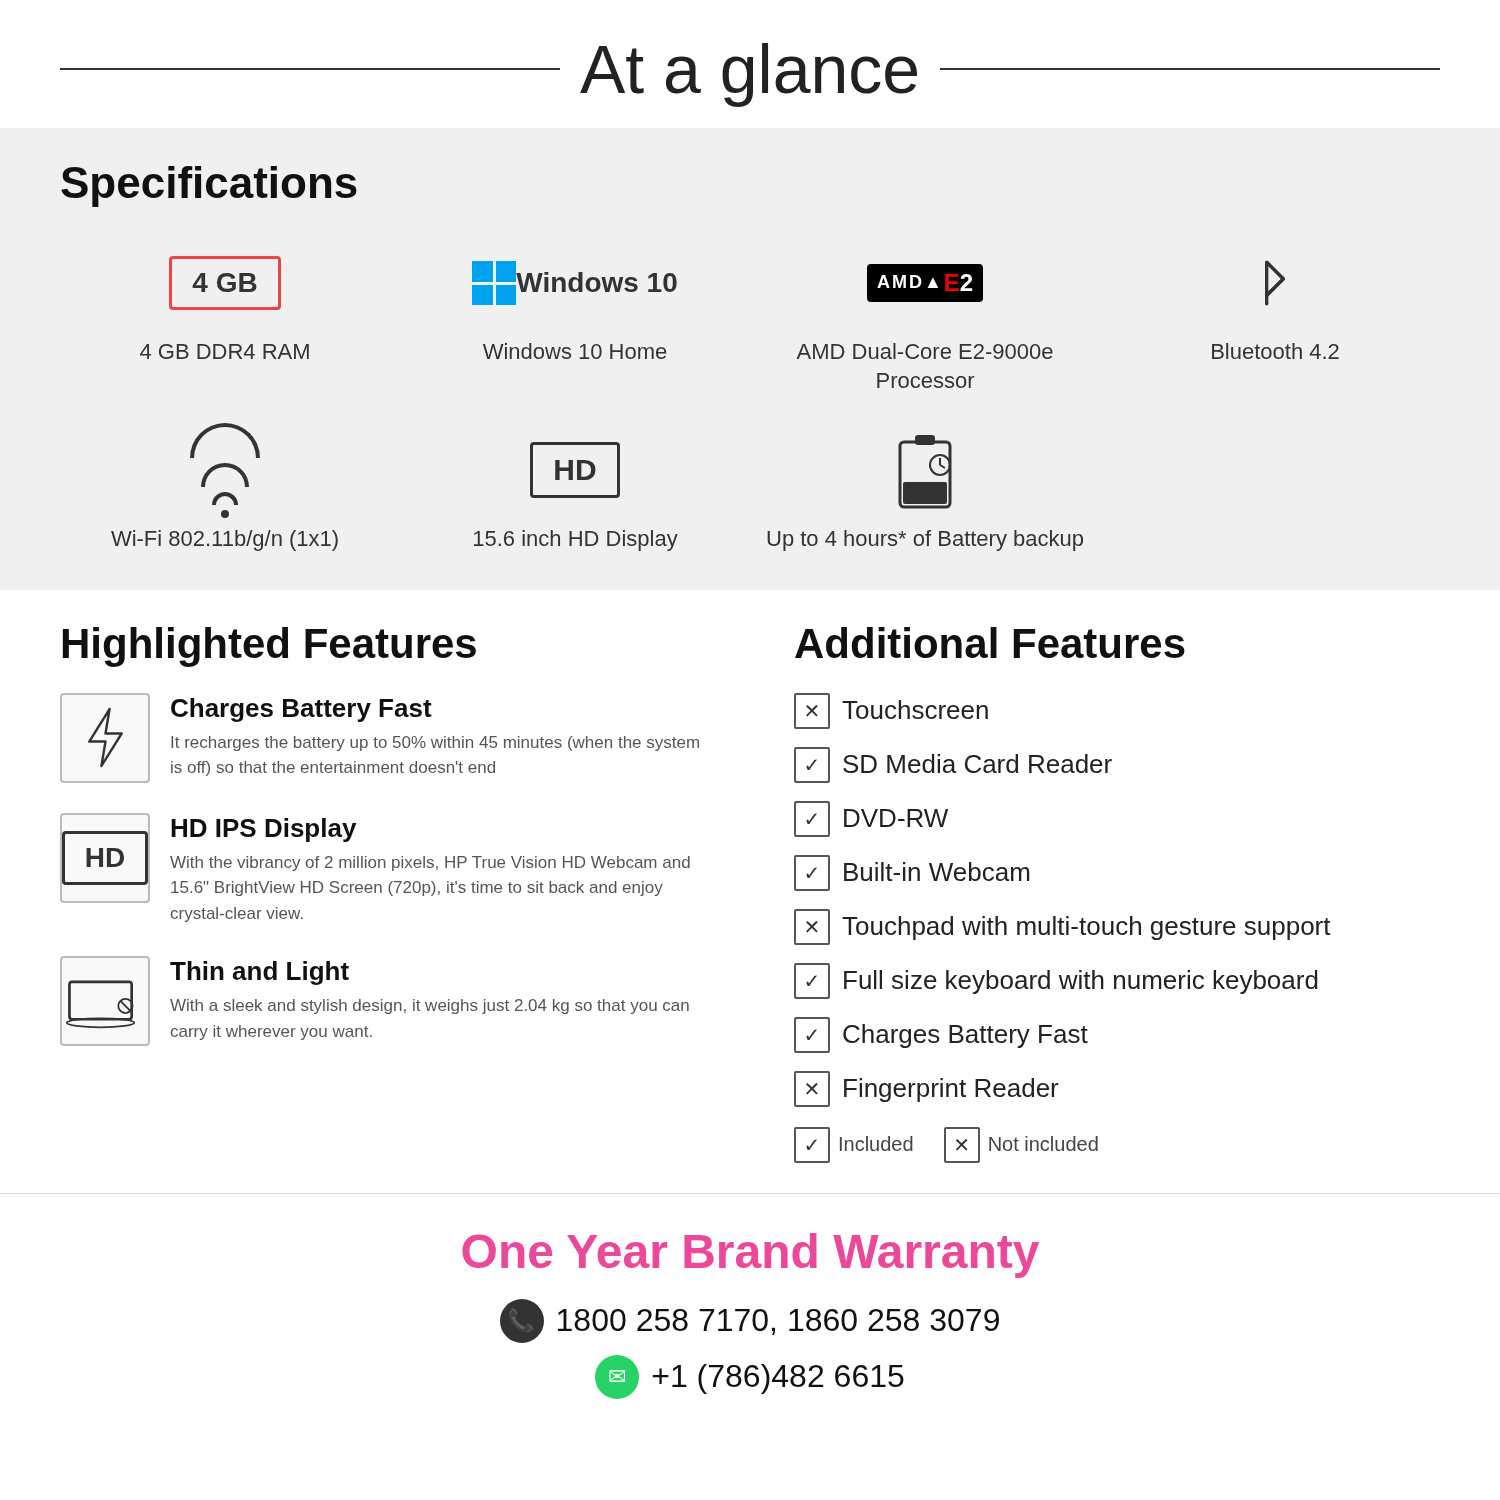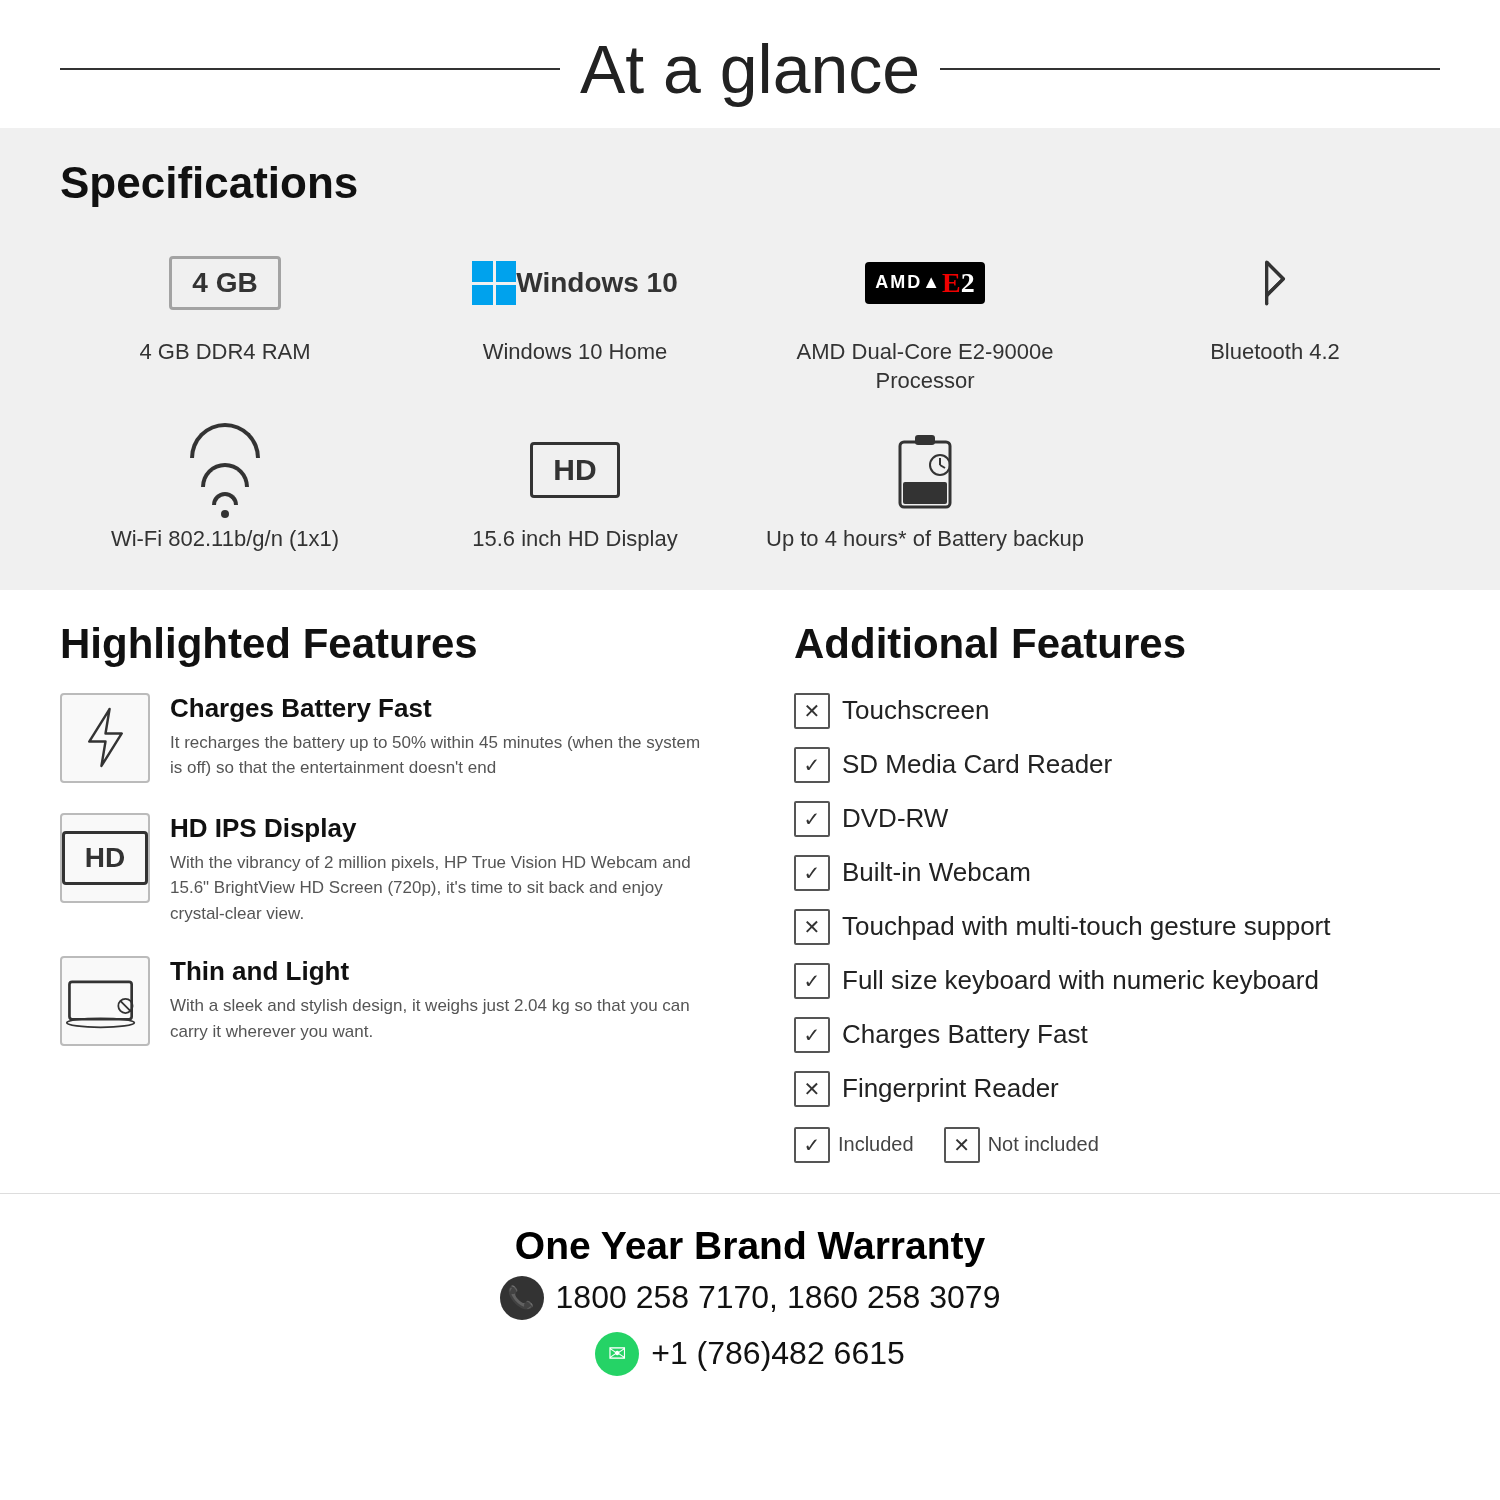--- a/index.html
+++ b/index.html
@@ -88,21 +88,21 @@
     }
     .hdd-dot {
       width: 10px;
       height: 10px;
       background: #333;
       border-radius: 50%;
     }
 
     
     .ram-box {
-      border: 3px solid #a3a3a3;
+      border: 3px solid #ef4444;
       padding: 8px 20px;
       border-radius: 4px;
       font-size: 28px;
       font-weight: 700;
       color: #333;
     }
 
     
     .windows-icon {
       display: flex;
@@ -136,24 +136,23 @@
       display: flex;
       flex-direction: row;
       align-items: center;
       line-height: 1.1;
     }
     .amd-badge .amd-top {
       font-size: 18px;
       letter-spacing: 2px;
     }
     .amd-badge .amd-e2 {
-      font-size: 28px;
+      font-size: 24px;
       font-weight: 900;
       color: #fff;
-      font-family: Liberation Serif, serif;
     }
     .amd-badge .amd-e2 span {
       color: #e00;
     }
 
     
     .hd-box {
       border: 3px solid #333;
       padding: 8px 20px;
       border-radius: 4px;
@@ -262,24 +261,24 @@
       gap: 8px;
     }
 
     
     .warranty-section {
       text-align: center;
       padding: 30px 60px 40px;
       border-top: 1px solid #ddd;
     }
     .warranty-title {
-      font-size: 39px;
+      font-size: 48px;
       font-weight: 700;
-      margin-bottom: 8px;
-      color: #000000;
+      margin-bottom: 20px;
+      color: #ec4899;
     }
     .warranty-phone {
       display: flex;
       align-items: center;
       justify-content: center;
       gap: 12px;
       font-size: 32px;
       margin-bottom: 12px;
       color: #111;
     }

